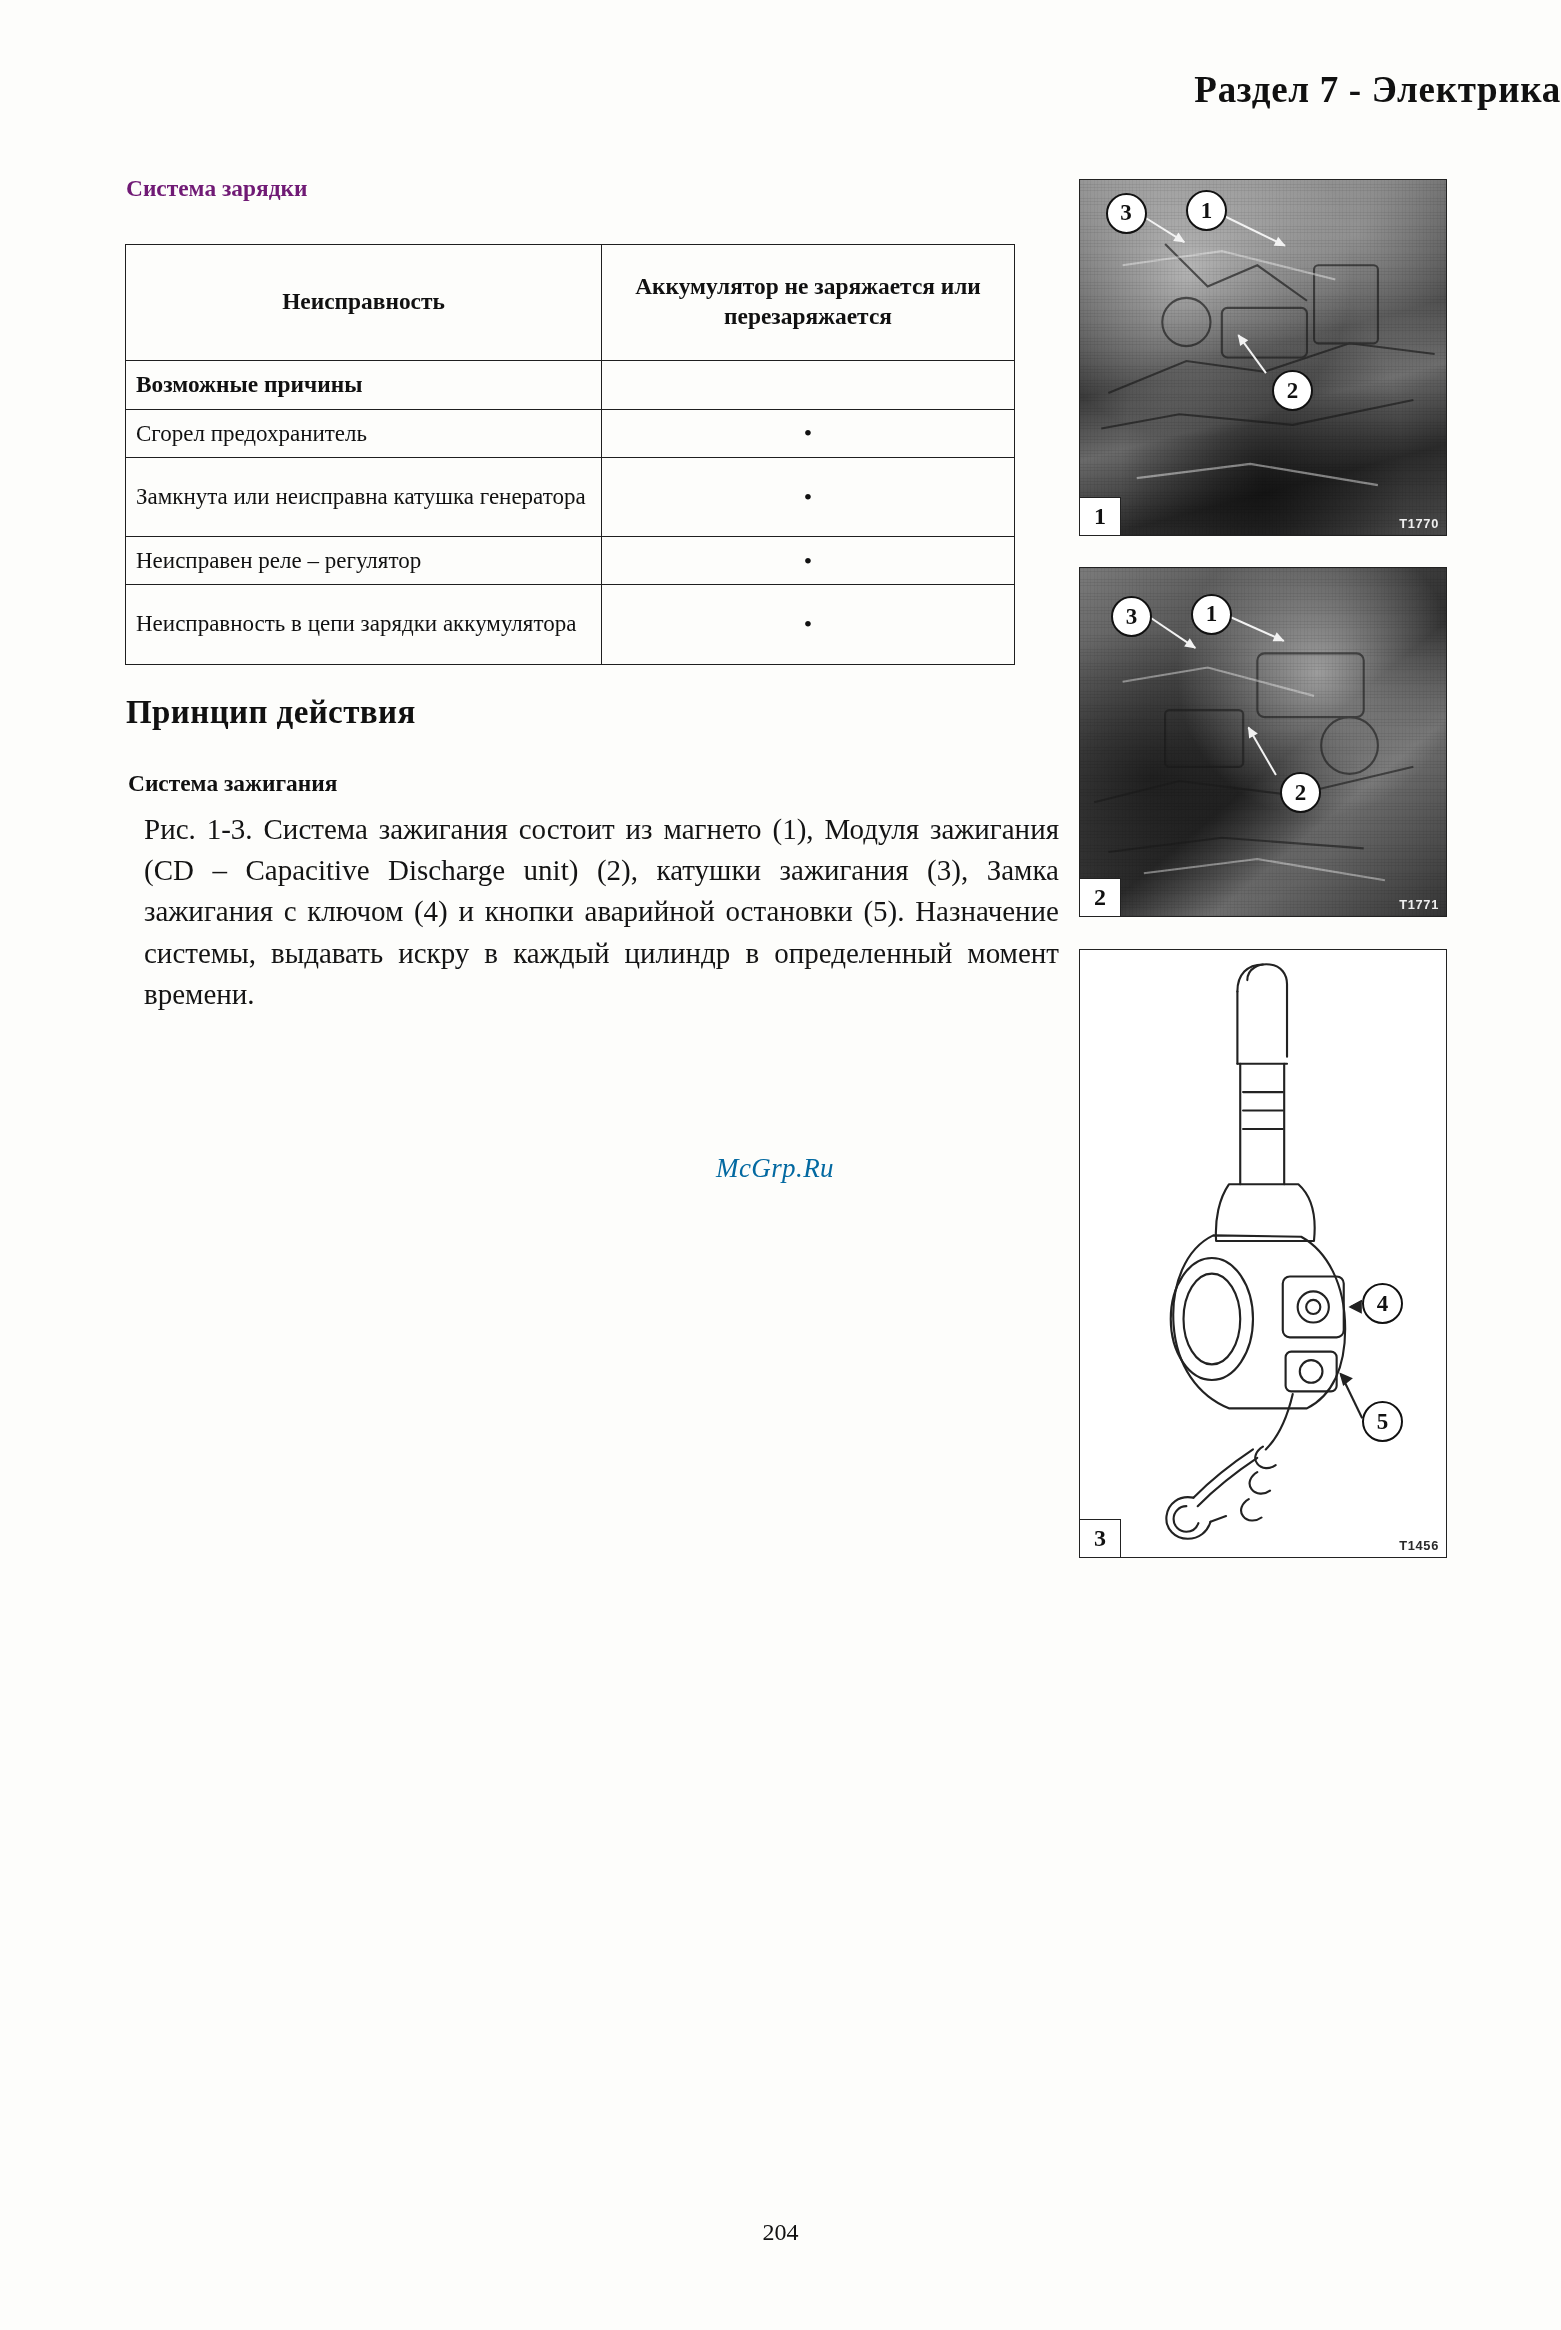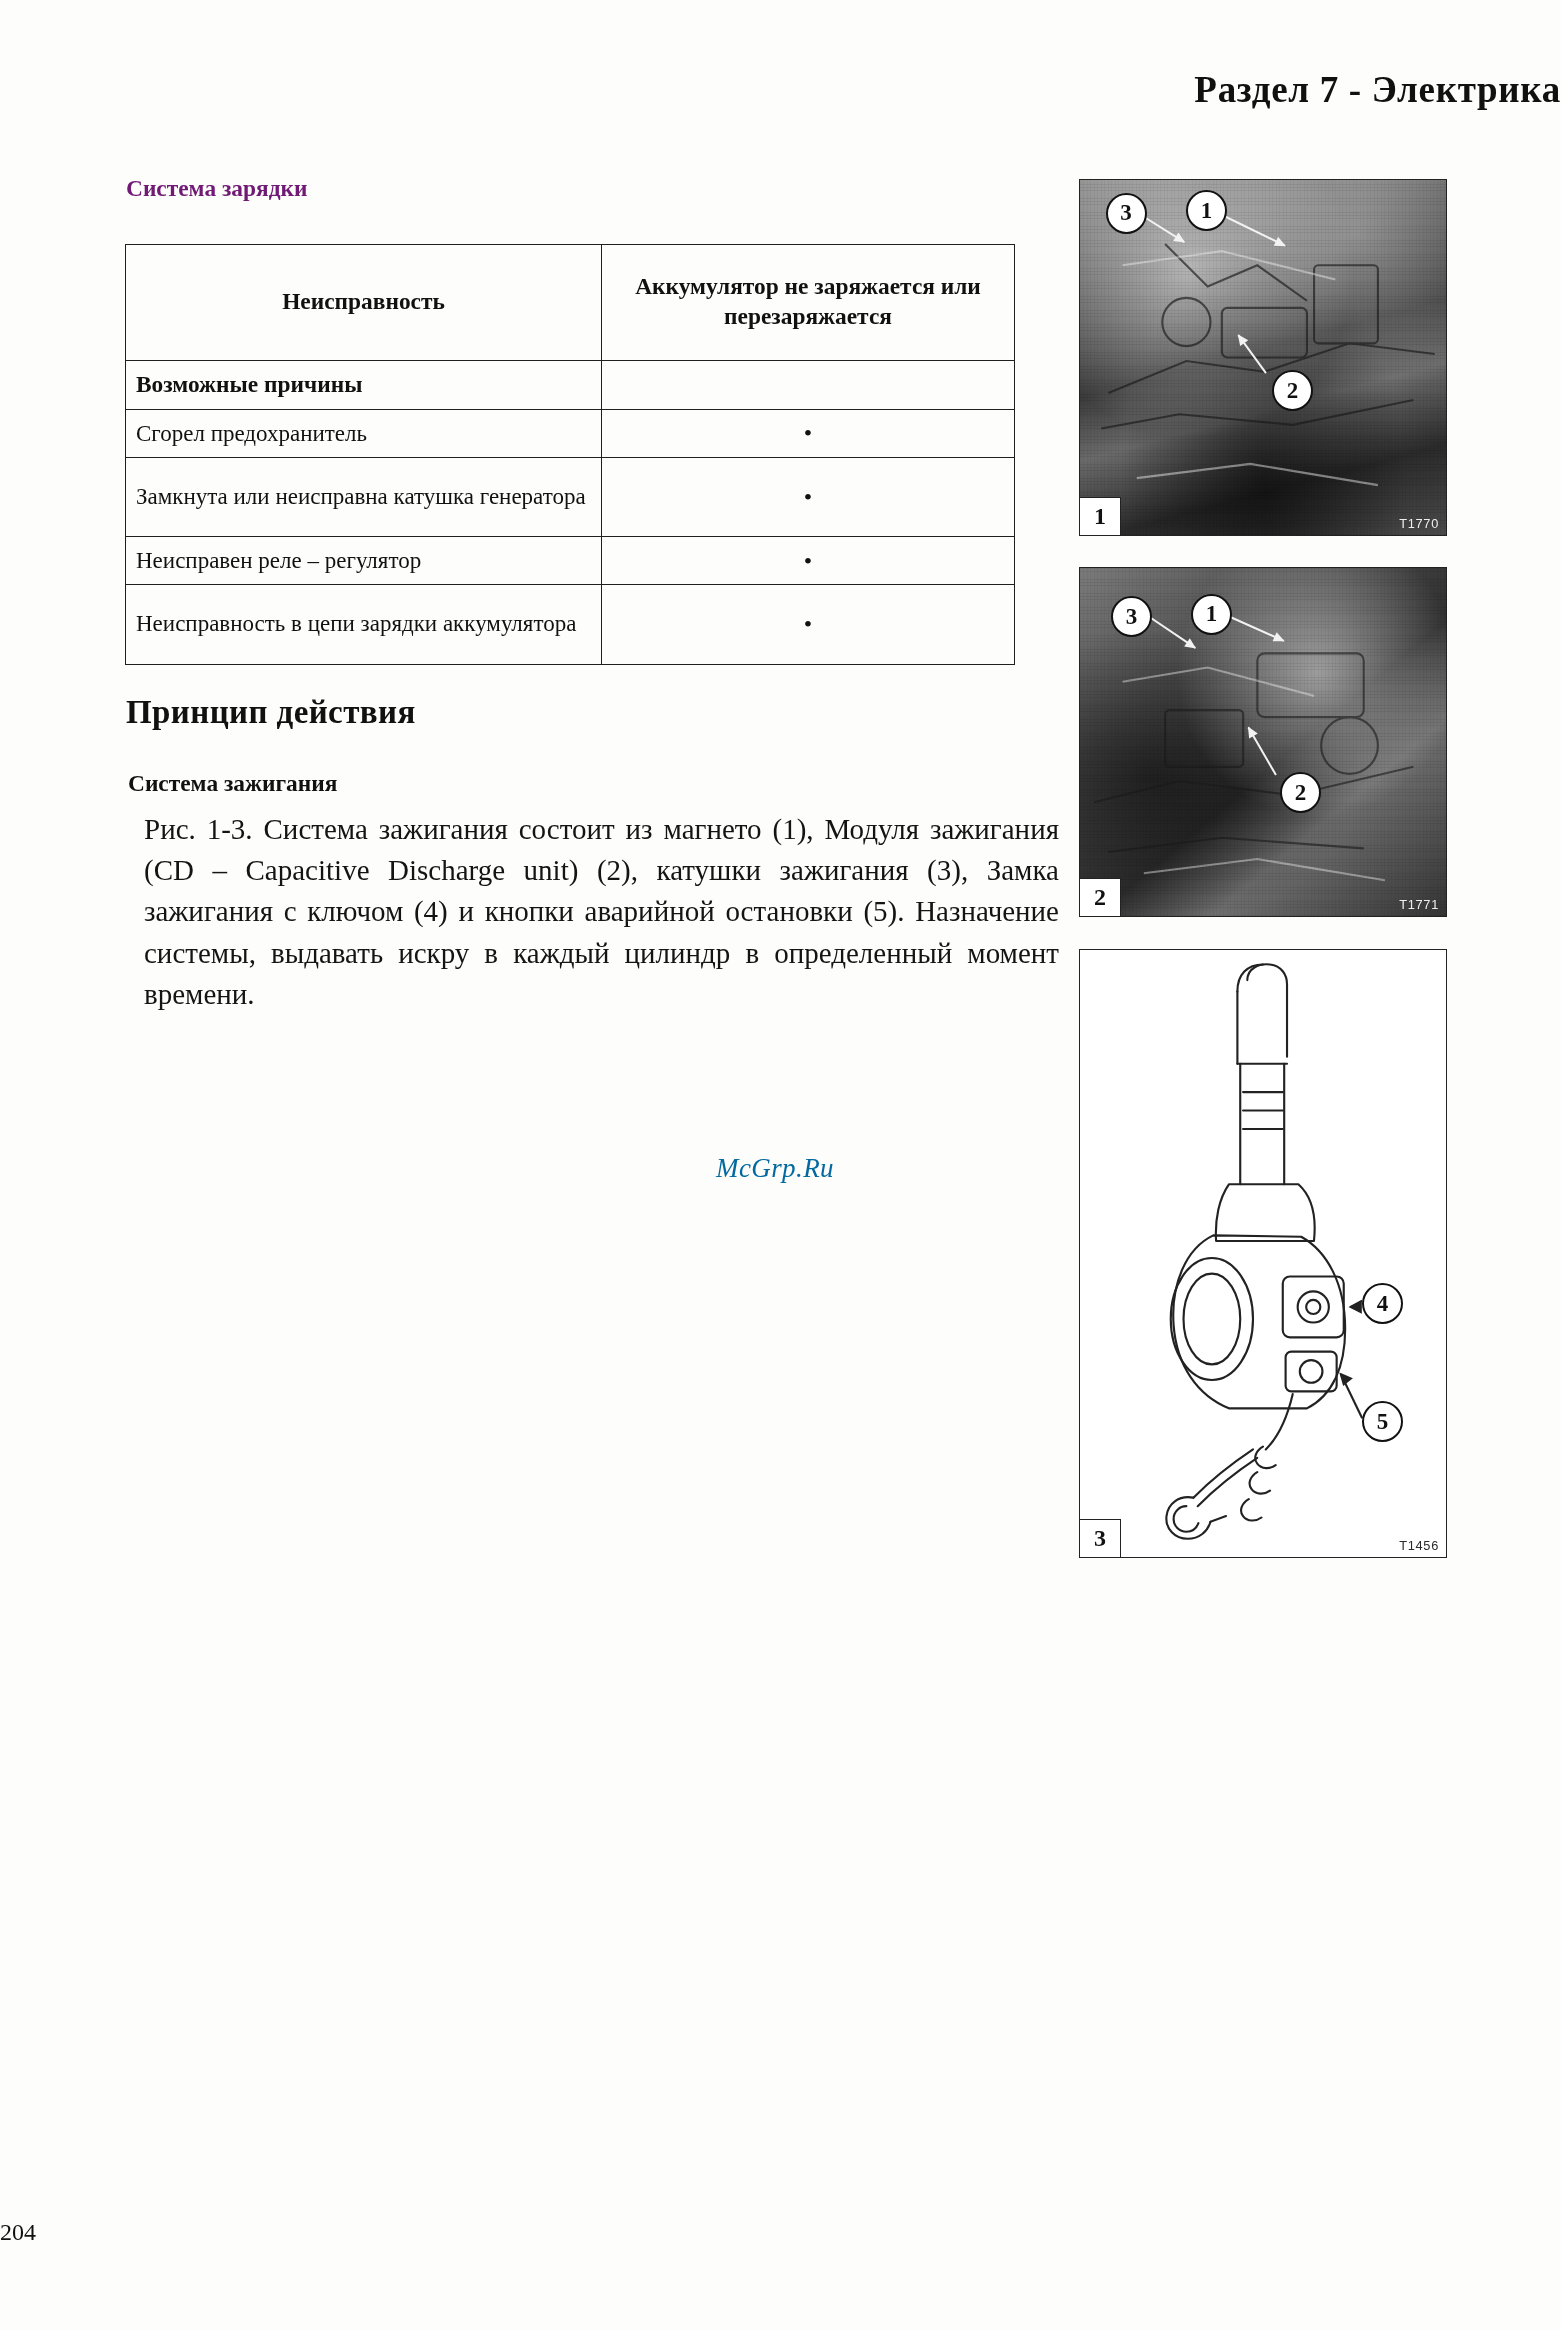--- a/index.html
+++ b/index.html
@@ -194,20 +194,21 @@
     color: #111;
   }
   .fig-code {
     position: absolute;
     right: 7px;
     bottom: 4.3px;
     font-family: "Liberation Sans", sans-serif;
     font-size: 12.8px;
     color: #2a2a2a;
     letter-spacing: 0.7px;
+    font-weight: bold;
   }
   .fig-code.on-dark { color: #efefef; }
 
   
   .callout {
     position: absolute;
     width: 37px;
     height: 37px;
     border-radius: 50%;
     border: 2.1px solid #111;
@@ -239,21 +240,21 @@
   }
   .leader.light { background: #f2f2f2; }
   .leader.light::after { border-left-color: #f2f2f2; }
 
   
   .page-number {
     position: absolute;
     left: 0;
     top: 2219px;
     width: 1561px;
-    text-align: left;
+    text-align: center;
     font-size: 24px;
     color: #111;
   }
 
   svg { display: block; }
 </style>
 </head>
 <body>
 
 <div class="page">

